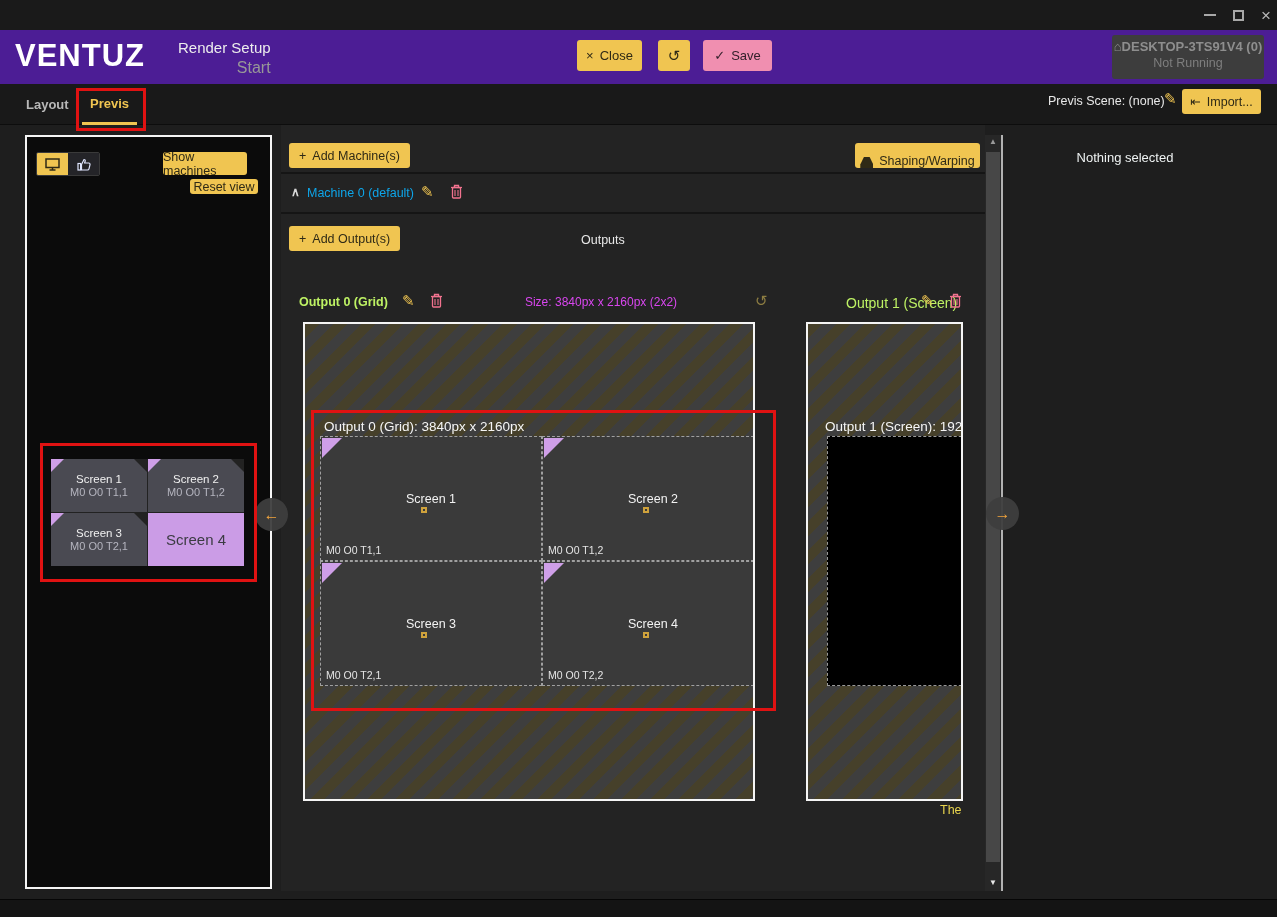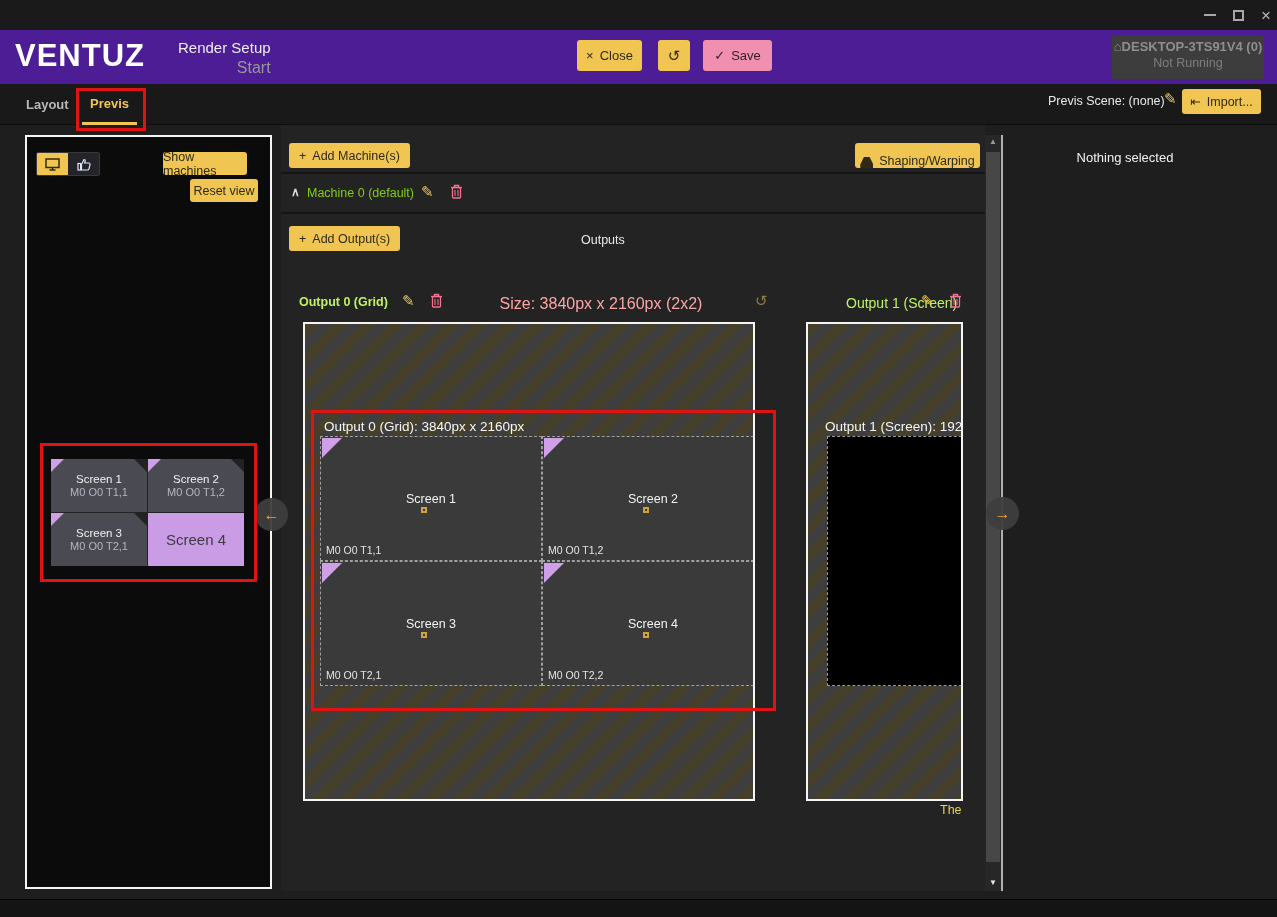--- a/index.html
+++ b/index.html
@@ -37,47 +37,47 @@
   .previs-pencil { position:absolute; left:1164px; top:90px; color:#f0c551; font-size:15px; }
   .btn-import { position:absolute; left:1182px; top:89px; width:79px; height:25px; font-size:12.5px; }
 
   
   .left-panel { position:absolute; left:25px; top:135px; width:247px; height:754px; background:#0b0b0b; border:2px solid #f5f5f5; }
   .toggle-group { position:absolute; left:9px; top:15px; display:flex; border:1px solid #3a3a3a; border-radius:2px; overflow:hidden; }
   .tg-btn { width:31px; height:22px; display:flex; align-items:center; justify-content:center; }
   .tg-on { background:#f0c551; }
   .tg-off { background:#242428; }
   .btn-showmachines { position:absolute; left:136px; top:15px; width:84px; height:23px; font-size:12.5px; }
-  .btn-resetview { position:absolute; left:163px; top:42px; width:68px; height:23px; font-size:12.5px; }
+  .btn-resetview { position:absolute; left:163px; top:42px; width:68px; height:15px; font-size:12.5px; }
   .minimap { position:absolute; left:24px; top:322px; width:193px; height:107px; display:grid; grid-template-columns:1fr 1fr; grid-template-rows:1fr 1fr; gap:1px; background:#222; }
   .mcell { position:relative; background:#4a4a52; display:flex; flex-direction:column; align-items:center; justify-content:center; clip-path:polygon(0 0, calc(100% - 13px) 0, 100% 13px, 100% 100%, 0 100%); }
   .mcell .mname { font-size:11.5px; color:#f0f0f0; line-height:14px; }
   .mcell .mtag { font-size:11px; color:#b5b5bf; line-height:13px; }
   .mcell-sel { background:#cb9ce6; clip-path:none; }
   .mcell-sel .mname { font-size:15px; color:#3b3b42; }
   .mtri { position:absolute; left:0; top:0; width:0; height:0; border-top:13px solid #cf9fe8; border-right:13px solid transparent; }
 
   
   .mid-col { position:absolute; left:281px; top:125px; width:704px; height:766px; background:#232323; overflow:hidden; }
   .divider { position:absolute; left:0; width:704px; height:2px; background:#151515; }
   .d1 { top:47px; } .d2 { top:87px; }
   .btn-addmachine { position:absolute; left:8px; top:18px; height:25px; padding:0 10px; font-size:12.5px; }
   .btn-shaping { position:absolute; left:574px; top:18px; width:125px; height:25px; font-size:12.5px;align-items:flex-end; }
   .shape-ico { width:13px; height:11px; background:#2f2a16; clip-path:polygon(28% 0, 72% 0, 100% 68%, 100% 100%, 0 100%, 0 68%); display:inline-block; }
   .chev { position:absolute; left:10px; top:60px; color:#d8d8d8; font-size:12px; font-weight:bold; }
-  .machine-label { position:absolute; left:26px; top:61px; font-size:12.5px; color:#84cc16; }
+  .machine-label { position:absolute; left:26px; top:61px; font-size:12.5px; color:#0ea5e9; }
   .pencil { color:#f0c551; font-size:15px; }
   .m-pencil { position:absolute; left:140px; top:58px; }
   .m-trash { position:absolute; left:169px; top:59px; }
   .btn-addoutput { position:absolute; left:8px; top:101px; height:25px; padding:0 10px; font-size:12.5px; }
   .outputs-label { position:absolute; left:300px; top:108px; width:200px; font-size:12.5px; color:#e8e8e8; }
   .out0-name { position:absolute; left:18px; top:170px; font-size:12.5px; color:#bef264;font-weight:bold; }
   .o0-pencil { position:absolute; left:121px; top:167px; }
   .o0-trash { position:absolute; left:149px; top:168px; }
-  .size-label { position:absolute; left:200px; top:170px; width:240px; text-align:center; font-size:16px; color:#fca5a5; }
+  .size-label { position:absolute; left:200px; top:170px; width:240px; text-align:center; font-size:12px; color:#d946ef; }
   .reload-ico { position:absolute; left:474px; top:167px; color:#8d7d42; font-size:15px; }
   .out1-name { position:absolute; left:565px; top:170px; font-size:14px; color:#bef264; }
   .o1-pencil { position:absolute; left:640px; top:167px; }
   .o1-trash { position:absolute; left:668px; top:168px; }
 
   .hatch { background:repeating-linear-gradient(135deg, #46402a 0 10px, #3e3e3e 10px 20px); }
   .canvas0 { position:absolute; left:22px; top:197px; width:452px; height:479px; border:2px solid #f5f5f5; overflow:hidden; }
   .canvas-label { position:absolute; left:19px; top:95px; font-size:13.5px; color:#f5f5f5; white-space:nowrap; }
   .grid0 { position:absolute; left:15px; top:112px; width:444px; height:250px; display:grid; grid-template-columns:1fr 1fr; grid-template-rows:1fr 1fr; background:#3a3a3a; }
   .gcell { position:relative; border:1px dashed #a0a0a0; display:flex; align-items:center; justify-content:center; }

